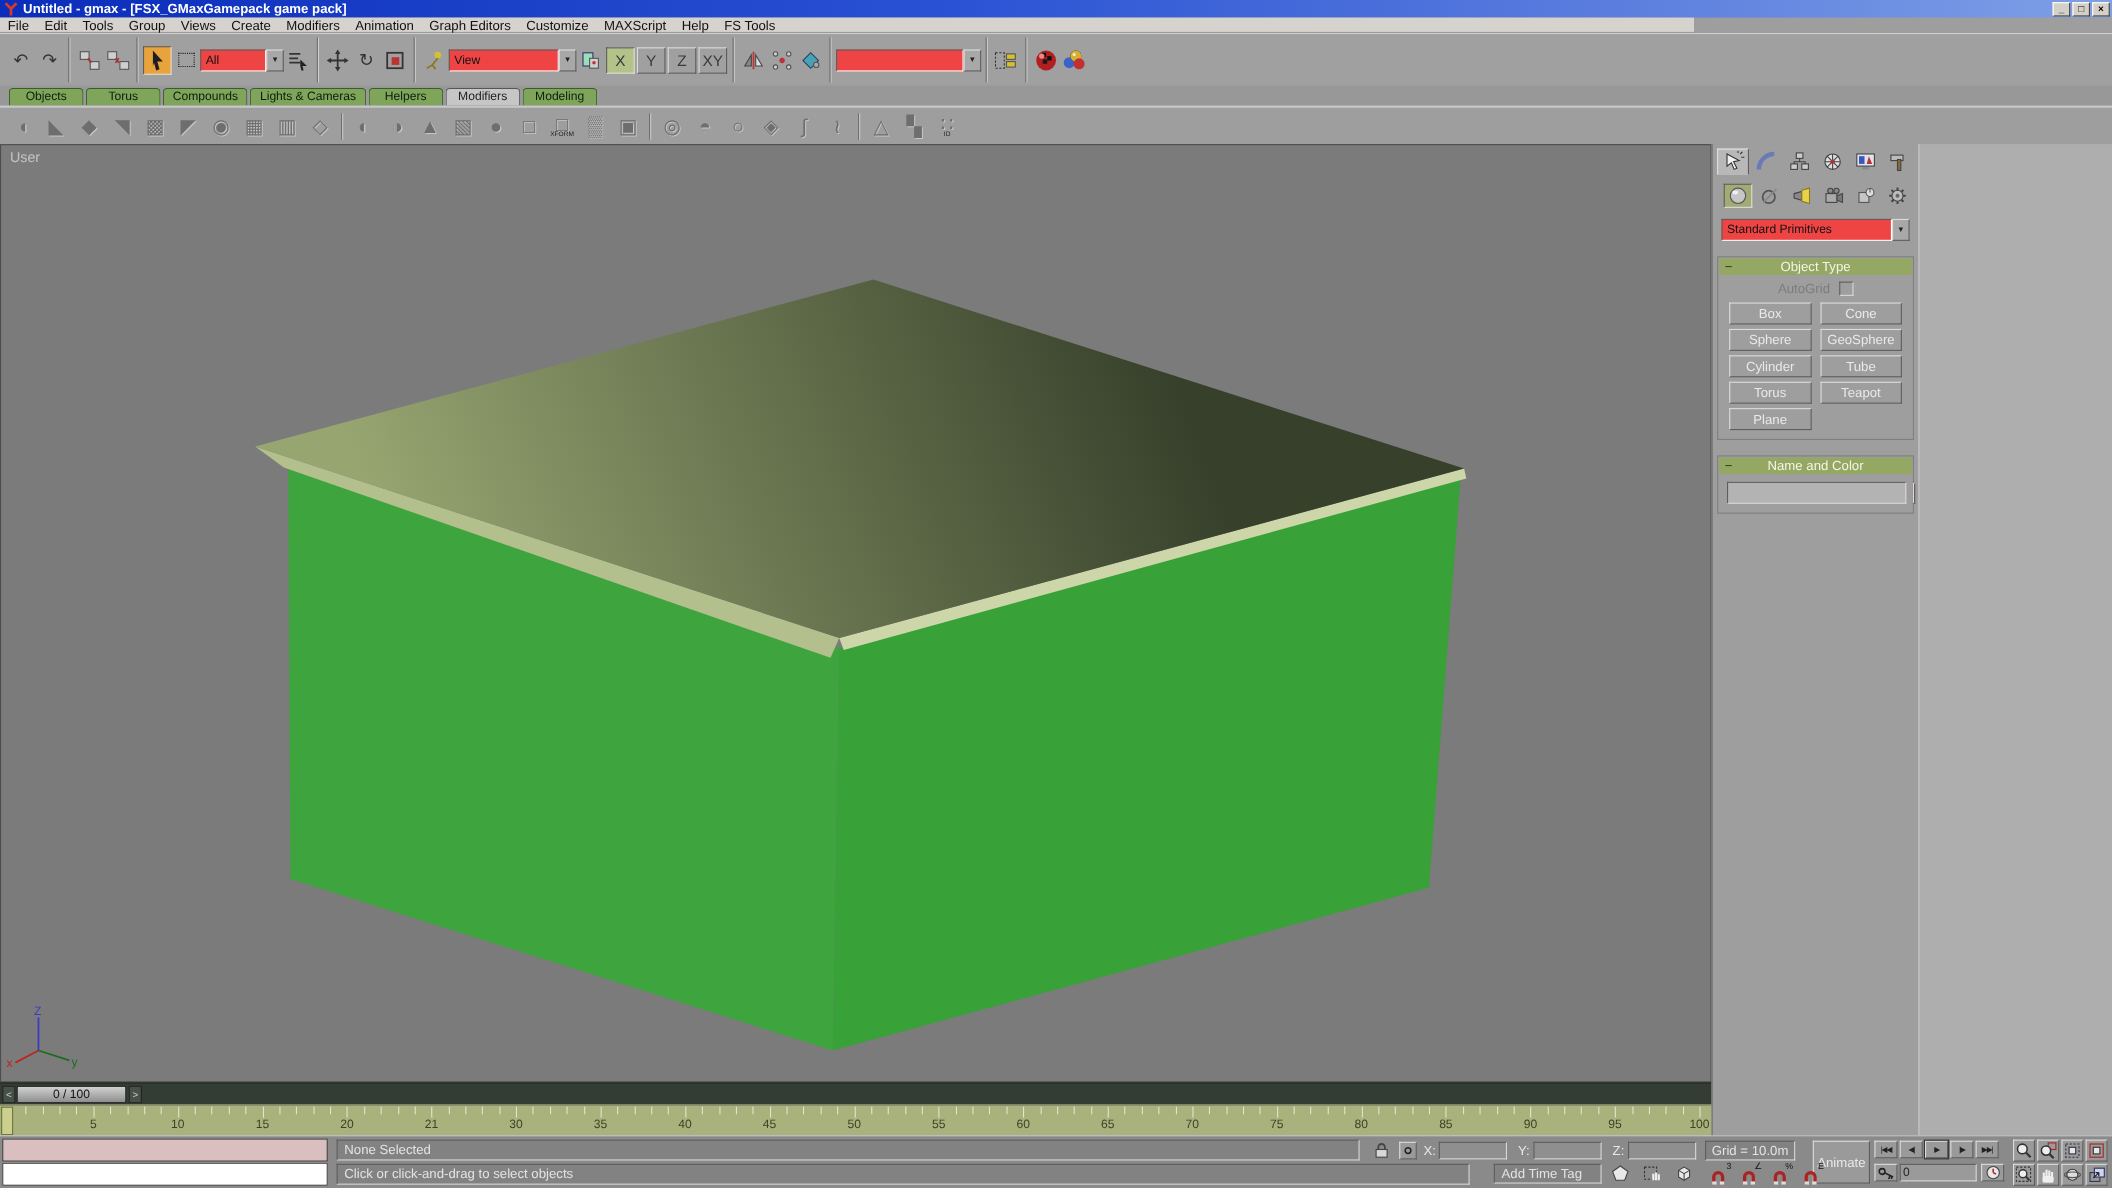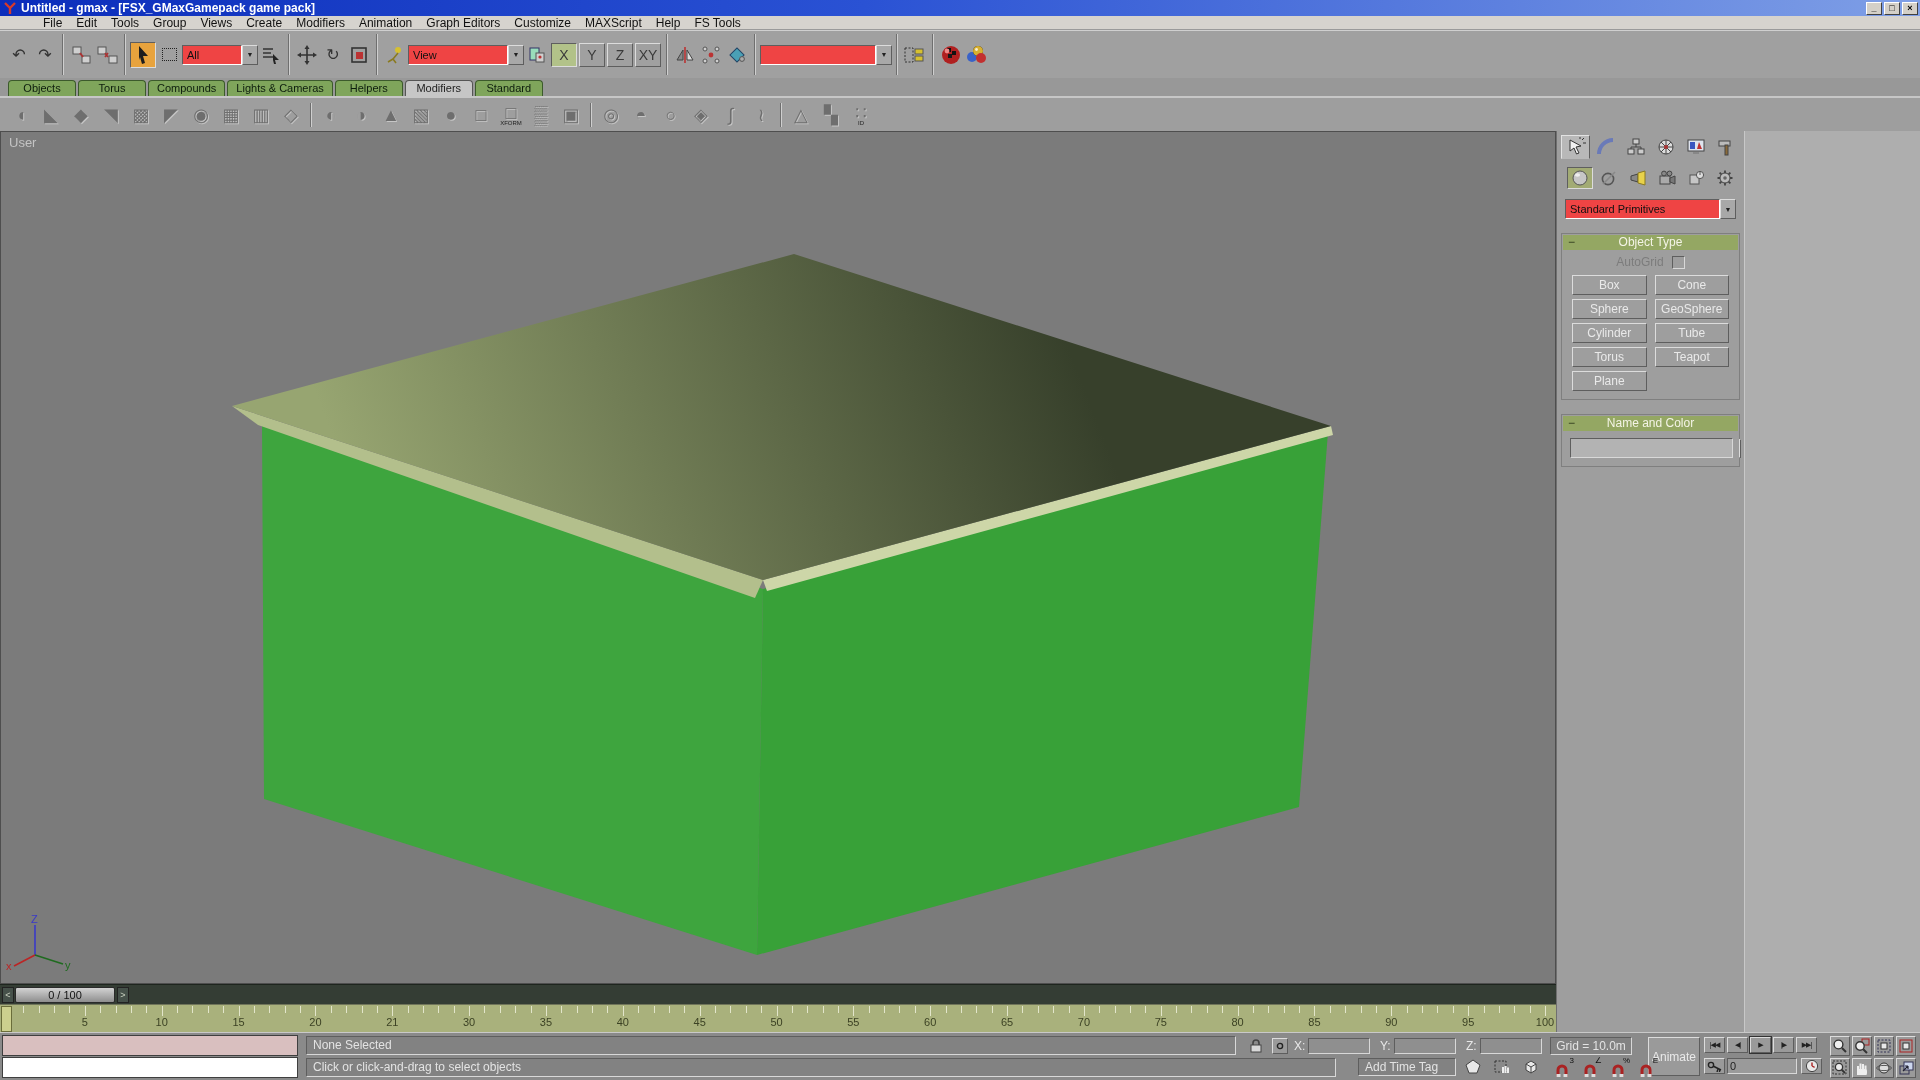--- a/index.html
+++ b/index.html
@@ -9,21 +9,21 @@
   .sunken{border:1px solid;border-color:#5e5e5e #d8d8d8 #d8d8d8 #5e5e5e;}
   .vsep{width:2px;align-self:stretch;margin:3px 4px;border-left:1px solid #6f6f6f;border-right:1px solid #cfcfcf;}
 
   
   #titlebar{position:absolute;left:0;top:0;width:1920px;height:16px;background:linear-gradient(to right,#0b2dbb,#2a52d4 45%,#7f9fe6);display:flex;align-items:center;color:#fff;font-weight:bold;font-size:12px;padding-left:3px;}
   #titlebar .app-icon{width:14px;height:13px;margin-right:4px;}
   .win-btns{position:absolute;right:2px;top:2px;display:flex;gap:2px;}
   .win-btn{width:16px;height:13px;background:#d4d0c8;border:1px solid;border-color:#fff #404040 #404040 #fff;color:#000;font-size:9px;line-height:10px;text-align:center;font-weight:bold;}
 
   
-  #menubar{position:absolute;left:0;top:16px;width:1920px;height:14px;background:#d6d3ce;border-bottom:1px solid #9a9a9a;display:flex;align-items:center;color:#111;padding-left:36px;}
+  #menubar{position:absolute;left:0;top:16px;width:1540px;height:14px;background:#d6d3ce;border-bottom:1px solid #9a9a9a;display:flex;align-items:center;color:#111;}
   .menu-item{padding:0 7px;font-size:12px;line-height:14px;}
 
   
   #toolbar{position:absolute;left:0;top:30px;width:1920px;height:48px;background:#a0a0a0;border-top:1px solid #cfcfcf;display:flex;align-items:center;padding-left:6px;}
   .tbtn{width:26px;height:26px;display:flex;align-items:center;justify-content:center;color:#333;font-size:16px;flex:none;}
   .tbtn.active-orange{background:#e8a33d;border:1px solid;border-color:#5e5e5e #dcdcdc #dcdcdc #5e5e5e;}
   .axis-btn{width:26px;height:24px;margin:0 1px;background:#a0a0a0;color:#3a3a3a;font-size:14px;display:flex;align-items:center;justify-content:center;border:1px solid;border-color:#dcdcdc #5e5e5e #5e5e5e #dcdcdc;flex:none;}
   .axis-btn.active{background:#b2c289;border-color:#5e5e5e #dcdcdc #dcdcdc #5e5e5e;}
   .combo{display:flex;height:20px;flex:none;}
   .combo-value{background:#ef4444;border:1px solid;border-color:#5e5e5e #fff #fff #5e5e5e;color:#111;font-size:11px;line-height:18px;padding-left:4px;overflow:hidden;}
@@ -266,21 +266,21 @@
       </div>
   </div>
 
   <div id="tabrow">
       <div class="tab">Objects</div>
       <div class="tab">Torus</div>
       <div class="tab">Compounds</div>
       <div class="tab">Lights &amp; Cameras</div>
       <div class="tab">Helpers</div>
       <div class="tab active">Modifiers</div>
-      <div class="tab">Standard</div>
+      <div class="tab">Modeling</div>
     </div>
 
   <div id="modbar">
       <div id="mod-icons" style="display:flex;align-items:center;">
         <div class="mod-btn">
           <span class="mglyph">◖</span>
         </div>
         <div class="mod-btn">
           <span class="mglyph">◣</span>
         </div>

